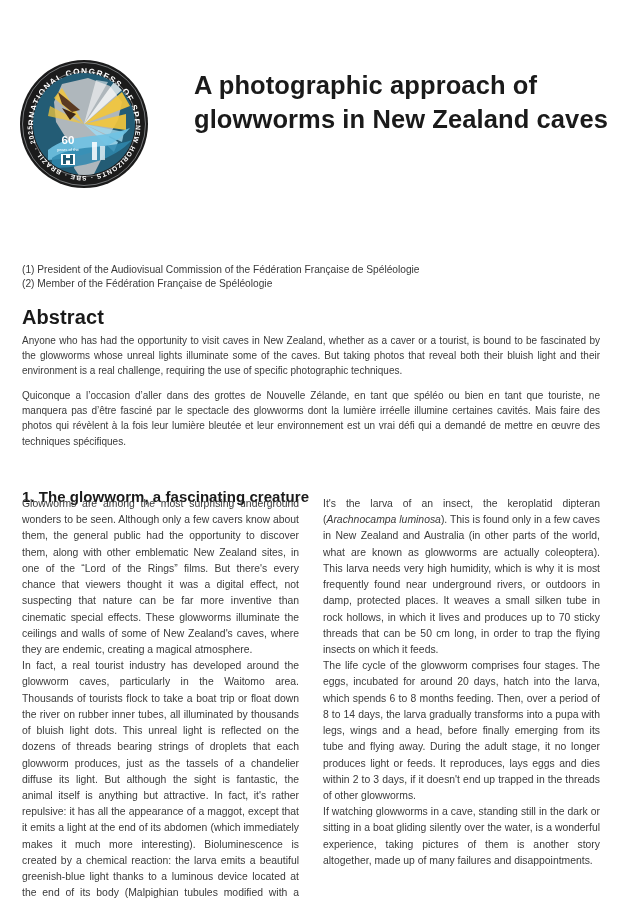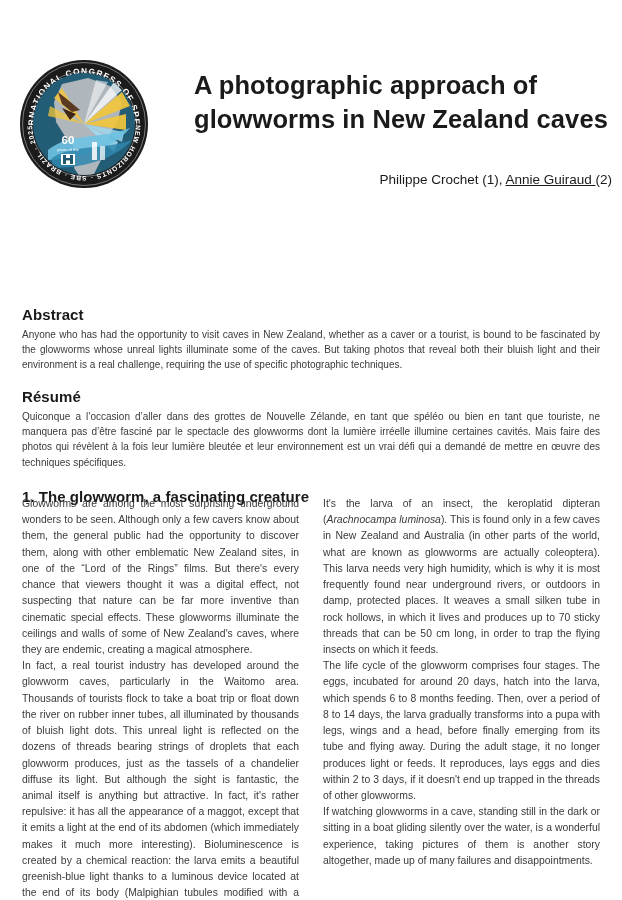--- a/index.html
+++ b/index.html
@@ -72,21 +72,21 @@
     color: #3a3a3a;
   }
 
   
   .block { position: absolute; left: 22px; width: 578px; }
   .block-abstract { top: 306px; }
   .block-resume  { top: 388px; }
 
   .block h2 {
     margin: 0 0 4px 0;
-    font-size: 15px;
+    font-size: 20px;
     font-weight: bold;
     color: #1a1a1a;
     letter-spacing: 0.1px;
   }
   .block p {
     margin: 0;
     font-size: 10px;
     line-height: 1.52;
     text-align: justify;
     color: #3a3a3a;
@@ -182,33 +182,33 @@
           <rect x="43" y="96" width="14" height="11" fill="#ffffff"></rect>
           <rect x="45" y="97" width="3" height="9" fill="#1f5972"></rect>
           <rect x="52" y="97" width="3" height="9" fill="#1f5972"></rect>
           <rect x="45" y="100" width="10" height="2.4" fill="#1f5972"></rect>
         </g>
       </svg>
     </div>
 
     <h1 class="title">A photographic approach of glowworms in New Zealand caves</h1>
 
-    <div class="authors">
-      <span>Philippe Crochet (1), </span><span class="underlined">Annie Guiraud </span><span>(2)</span>
-    </div>
   </div>
 
+  <div class="affiliations">
+    <div>(1) President of the Audiovisual Commission of the Fédération Française de Spéléologie</div>
+    <div>(2) Member of the Fédération Française de Spéléologie</div>
+  </div>
 
   <section class="block block-abstract">
     <h2>Abstract</h2>
     <p>Anyone who has had the opportunity to visit caves in New Zealand, whether as a caver or a tourist, is bound to be fascinated by the glowworms whose unreal lights illuminate some of the caves. But taking photos that reveal both their bluish light and their environment is a real challenge, requiring the use of specific photographic techniques.</p>
   </section>
 
   <section class="block block-resume">
-    <h2>Résumé</h2>
     <p>Quiconque a l’occasion d’aller dans des grottes de Nouvelle Zélande, en tant que spéléo ou bien en tant que touriste, ne manquera pas d’être fasciné par le spectacle des glowworms dont la lumière irréelle illumine certaines cavités. Mais faire des photos qui révèlent à la fois leur lumière bleutée et leur environnement est un vrai défi qui a demandé de mettre en œuvre des techniques spécifiques.</p>
   </section>
 
   <h2 class="section-heading">1. The glowworm, a fascinating creature</h2>
 
   <div class="columns">
     <div class="col">
       <p>Glowworms are among the most surprising underground wonders to be seen. Although only a few cavers know about them, the general public had the opportunity to discover them, along with other emblematic New Zealand sites, in one of the “Lord of the Rings” films. But there's every chance that viewers thought it was a digital effect, not suspecting that nature can be far more inventive than cinematic special effects. These glowworms illuminate the ceilings and walls of some of New Zealand's caves, where they are endemic, creating a magical atmosphere.</p>
       <p>In fact, a real tourist industry has developed around the glowworm caves, particularly in the Waitomo area. Thousands of tourists flock to take a boat trip or float down the river on rubber inner tubes, all illuminated by thousands of bluish light dots. This unreal light is reflected on the dozens of threads bearing strings of droplets that each glowworm produces, just as the tassels of a chandelier diffuse its light. But although the sight is fantastic, the animal itself is anything but attractive. In fact, it's rather repulsive: it has all the appearance of a maggot, except that it emits a light at the end of its abdomen (which immediately makes it much more interesting). Bioluminescence is created by a chemical reaction: the larva emits a beautiful greenish-blue light thanks to a luminous device located at the end of its body (Malpighian tubules modified with a tracheal reflector).</p>
     </div>

